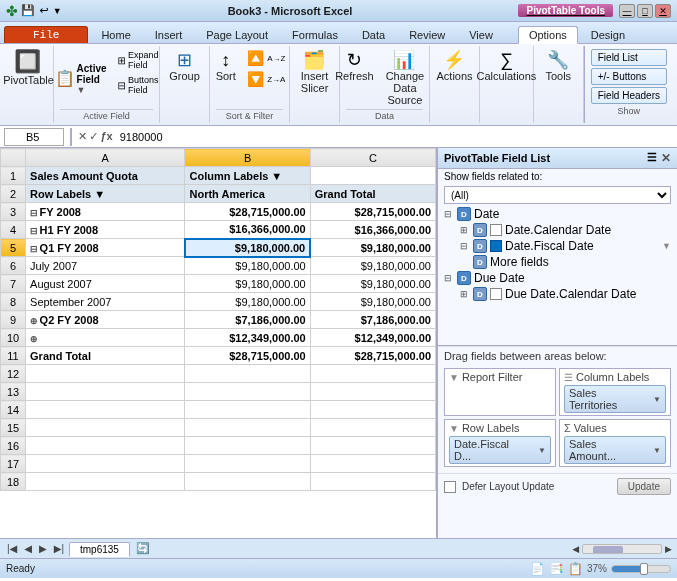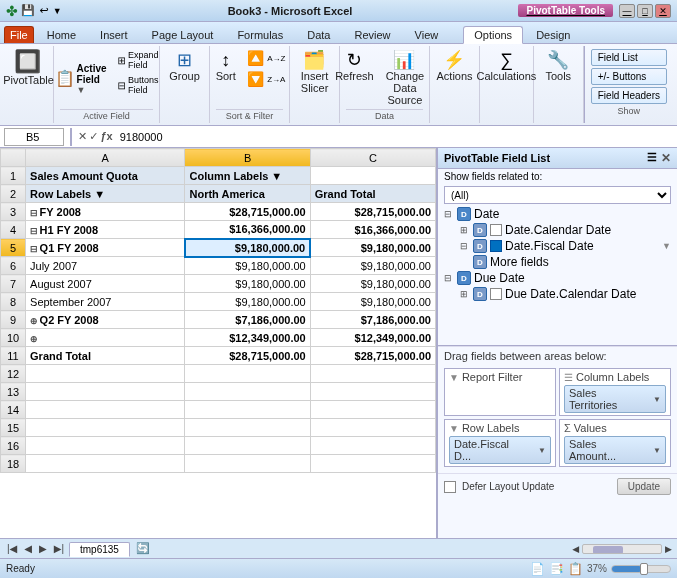--- a/index.html
+++ b/index.html
@@ -43,21 +43,22 @@
     .ribbon-tab.active {
       background: #fff;
       border-color: #aac;
       border-bottom: 1px solid #fff;
       margin-bottom: -1px;
     }
     .ribbon-tab.file {
       background: #d04010;
       color: #fff;
       border-color: #a03008;
-      padding: 2px 5px;
+      padding: 2px 28px;
+      font-family: Liberation Mono, monospace;
     }
 
     
     .ribbon {
       background: linear-gradient(to bottom, #f5f8ff, #e8eef8);
       border-bottom: 1px solid #aac;
       display: flex;
       align-items: stretch;
       padding: 2px 4px;
       min-height: 62px;
@@ -632,20 +633,26 @@
               <td class="data-cell"></td>
               <td class="data-cell"></td>
             </tr>
           <tr>
               <td class="row-header">16</td>
               <td class="data-cell"></td>
               <td class="data-cell"></td>
               <td class="data-cell"></td>
             </tr>
           <tr>
+              <td class="row-header">17</td>
+              <td class="data-cell"></td>
+              <td class="data-cell"></td>
+              <td class="data-cell"></td>
+            </tr>
+          <tr>
               <td class="row-header">18</td>
               <td class="data-cell"></td>
               <td class="data-cell"></td>
               <td class="data-cell"></td>
             </tr>
         </tbody>
       </table>
     </div>
   </div>
 

